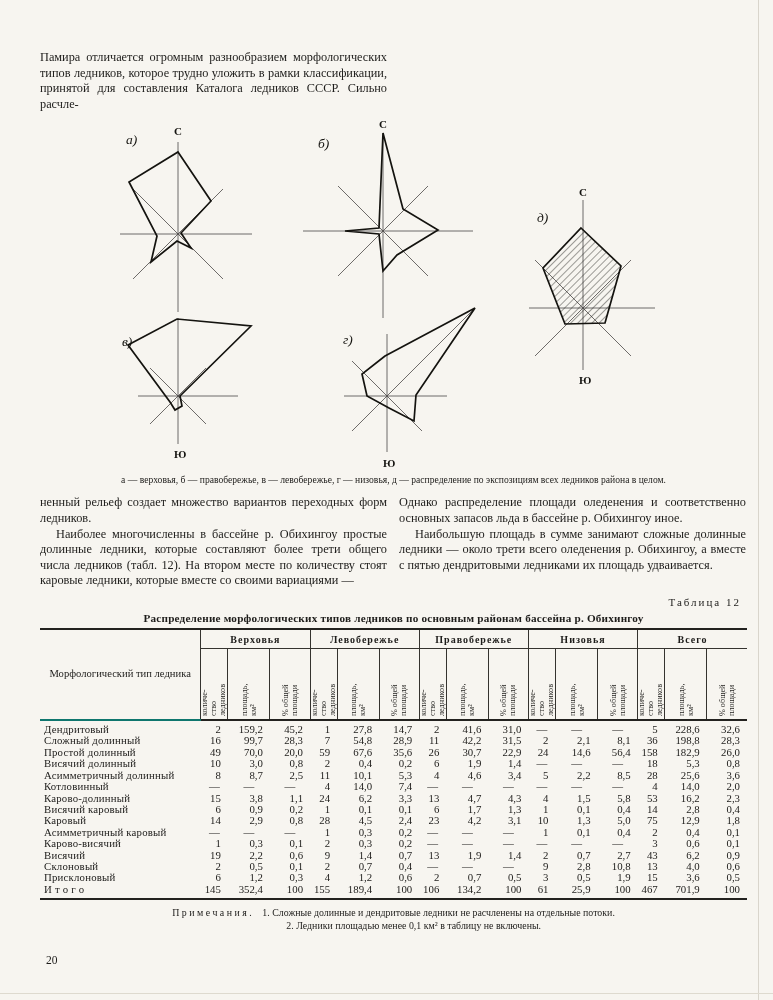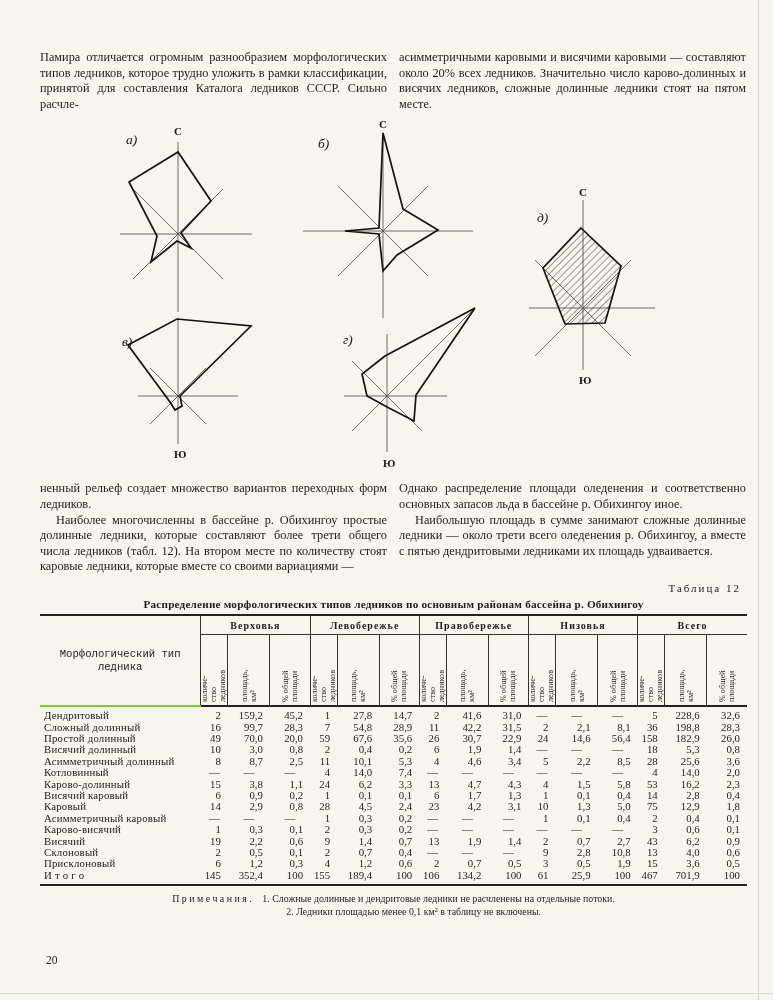--- a/index.html
+++ b/index.html
@@ -50,21 +50,21 @@
   th.lblh{
     width:160px;font-size:10.6px;font-weight:bold;text-align:center;
     border-right:1px solid #35332f;vertical-align:middle;line-height:1.2;
   }
   tr.h1 th.grp{
     font-weight:bold;font-size:10px;letter-spacing:1px;height:18px;
     border-bottom:1px solid #35332f;text-align:center;
   }
   tr.h2 th{height:70px;position:relative;}
   tr.h2 th{border-bottom:2px solid #23221f;}
-  th.lblh{border-bottom:2px solid #84cc16;font-family:Liberation Mono, monospace;}
+  th.lblh{border-bottom:2px solid #0f766e;}
   .vtext{
     position:absolute;left:50%;top:50%;
     width:64px;
     transform:translate(-50%,-50%) rotate(-90deg);
     font-size:8.2px;line-height:1.12;text-align:left;white-space:pre-line;
   }
   table.data tbody td{
     padding:0 7px 0 0;text-align:right;line-height:11.4px;white-space:nowrap;
   }
   table.data tbody td.rowlabel{
@@ -83,23 +83,20 @@
 </head>
 <body>
 
 <div class="page">
   <div class="scan-edge"></div>
   <div class="scan-edge-b"></div>
 
   <div class="cols">
     <div class="col">
       <p>Памира отличается огромным разнообразием морфологических типов ледников, которое трудно уложить в рамки классификации, принятой для составления Каталога ледников СССР. Сильно расчле-</p>
-    </div>
-    <div class="col">
-      <p>асимметричными каровыми и висячими каровыми — составляют около 20% всех ледников. Значительно число карово-долинных и висячих ледников, сложные долинные ледники стоят на пятом месте.</p>
     </div>
   </div>
 
   <div class="figure">
 
     <svg style="left:60px;top:6px;" width="200" height="200" viewBox="0 0 200 200">
       <line class="rose-axis" x1="20" y1="112" x2="152" y2="112"></line>
       <line class="rose-axis" x1="78" y1="20" x2="78" y2="190"></line>
       <line class="rose-axis" x1="33" y1="67" x2="123" y2="157"></line>
       <line class="rose-axis" x1="123" y1="67" x2="33" y2="157"></line>
@@ -148,20 +145,21 @@
       <line class="rose-axis" x1="88" y1="14" x2="88" y2="184"></line>
       <line class="rose-axis" x1="40" y1="74" x2="136" y2="170"></line>
       <line class="rose-axis" x1="136" y1="74" x2="40" y2="170"></line>
       <polygon class="rose-poly-filled" fill="url(#hatch)" points="86,42 126,80 110,137 70,138 48,82"></polygon>
       <text class="rose-letter" x="42" y="36">д)</text>
       <text class="rose-compass" x="84" y="10">С</text>
       <text class="rose-compass" x="84" y="198">Ю</text>
     </svg>
   </div>
 
+  <div class="fig-subcaption">а — верховья,  б — правобережье,  в — левобережье,  г — низовья,  д — распределение по экспозициям всех ледников района в целом.</div>
 
   <div class="cols midcols">
     <div class="col">
       <p>ненный рельеф создает множество вариантов переходных форм ледников.</p>
       <p class="ind">Наиболее многочисленны в бассейне р. Обихингоу простые долинные ледники, которые составляют более трети общего числа ледников (табл. 12). На втором месте по количеству стоят каровые ледники, которые вместе со своими вариациями —</p>
     </div>
     <div class="col">
       <p>Однако распределение площади оледенения и соответственно основных запасов льда в бассейне р. Обихингоу иное.</p>
       <p class="ind">Наибольшую площадь в сумме занимают сложные долинные ледники — около трети всего оледенения р. Обихингоу, а вместе с пятью дендритовыми ледниками их площадь удваивается.</p>
     </div>

